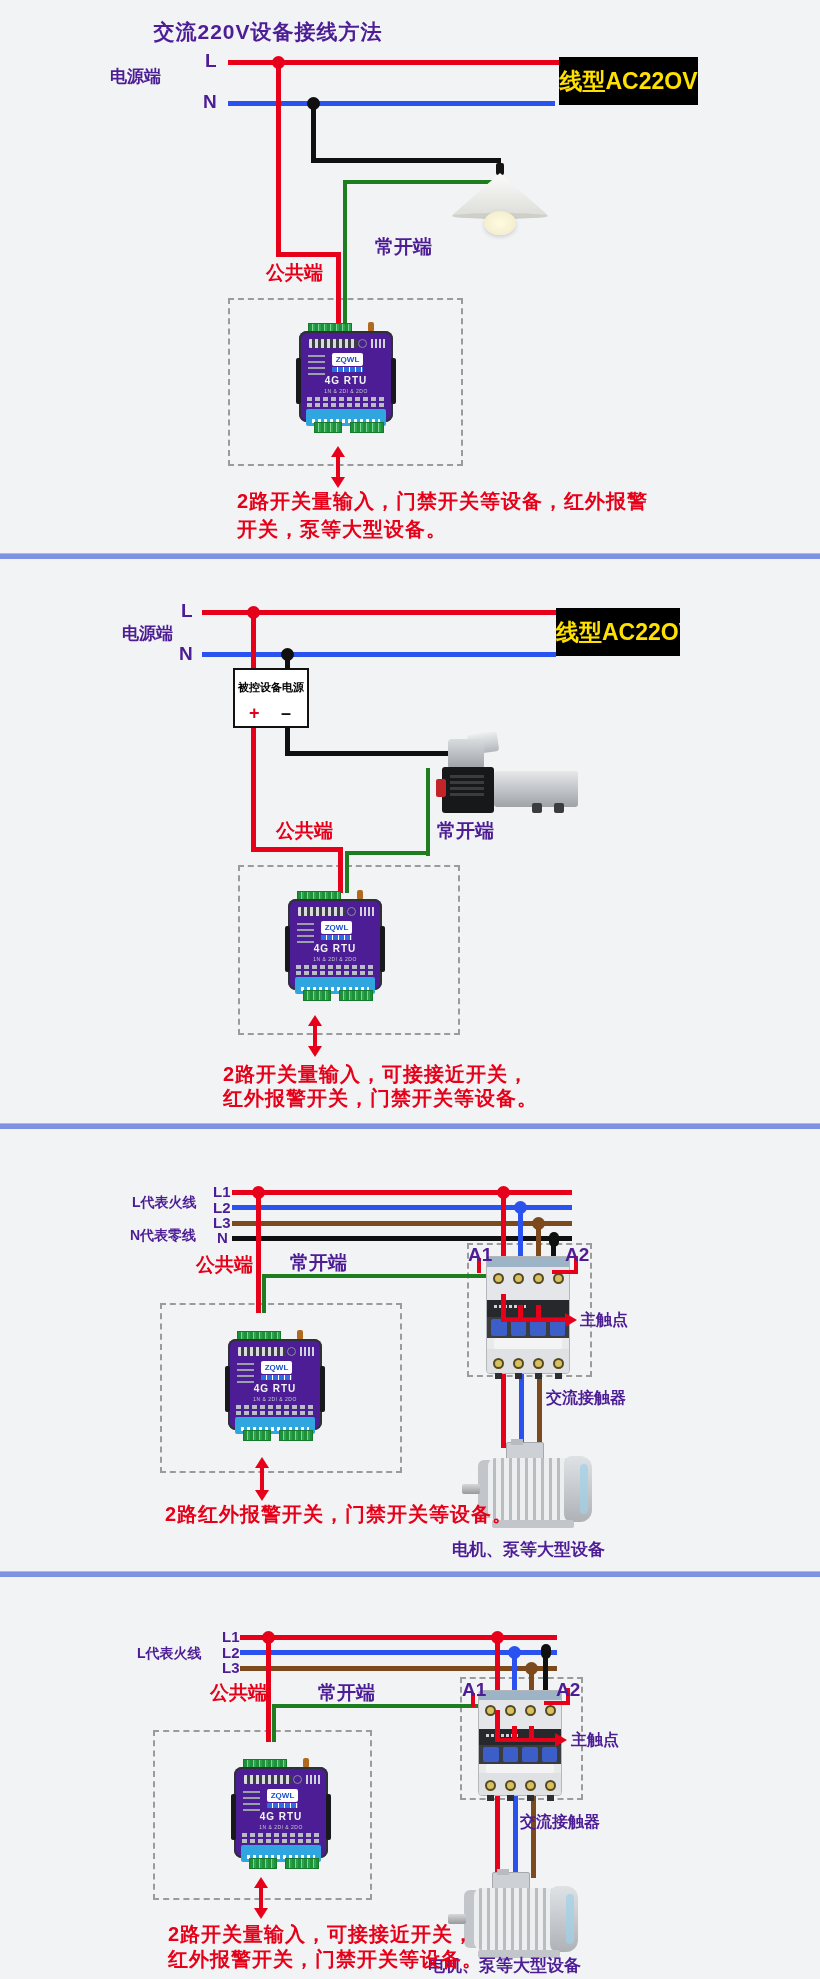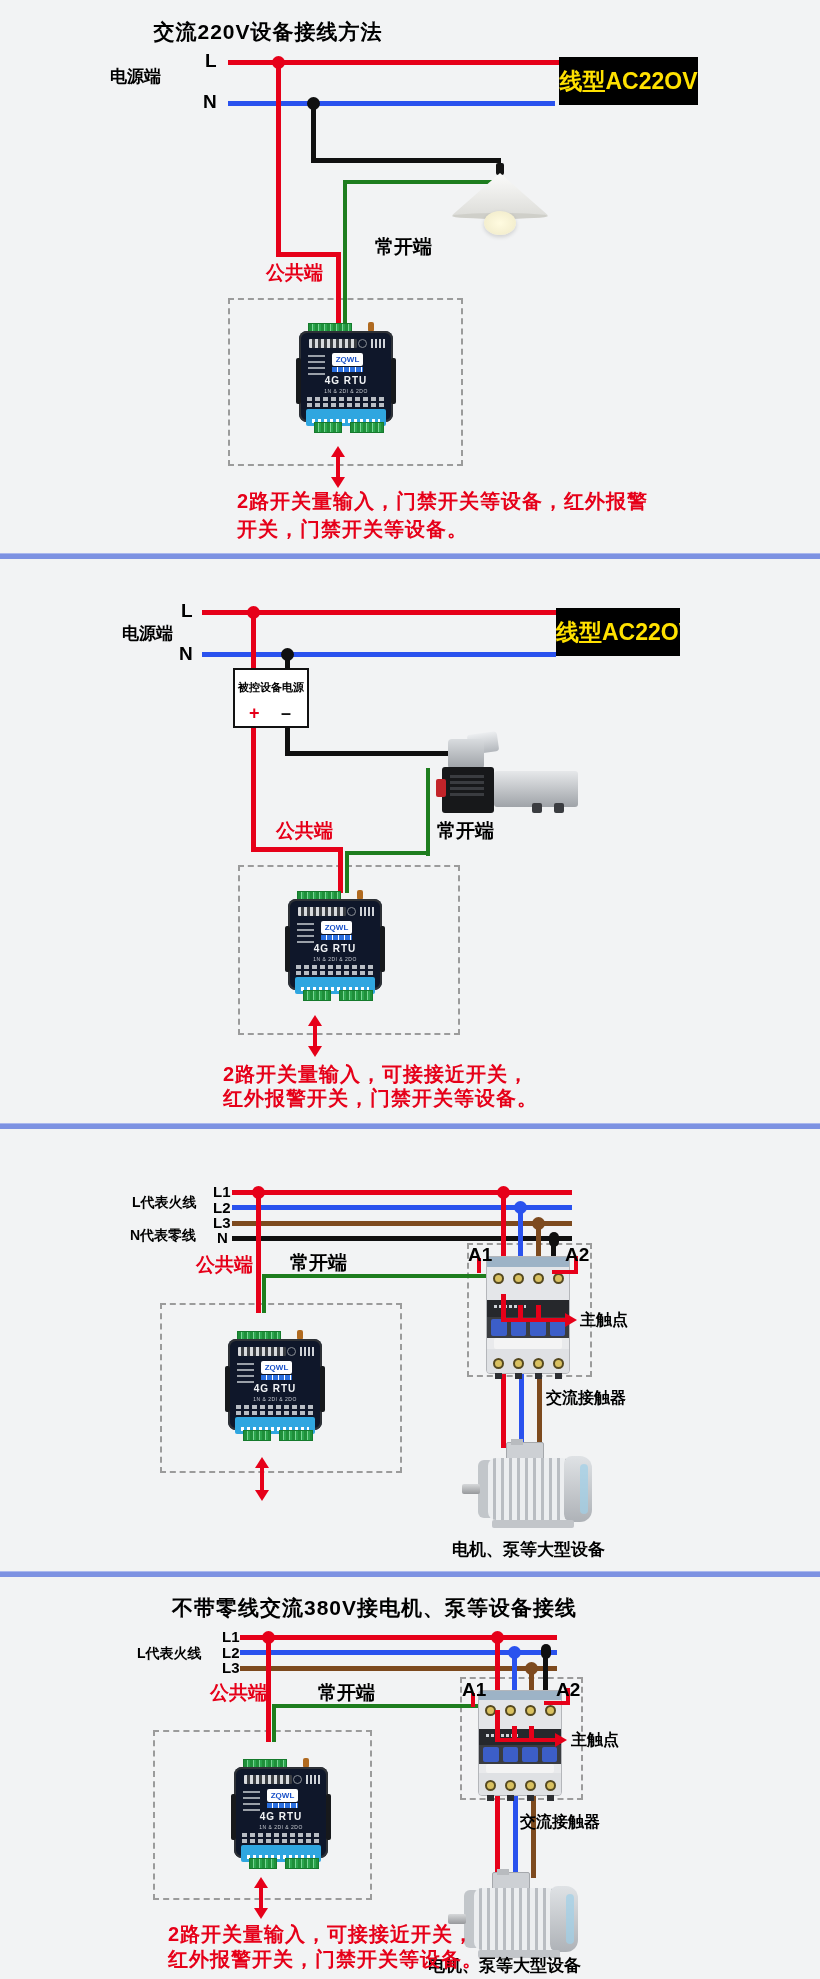--- a/index.html
+++ b/index.html
@@ -12,21 +12,21 @@
   .c-green{background:#1e7d1e}
   .c-black{background:#101010}
   .c-brown{background:#7d4a1e}
   .dot{position:absolute;width:13px;height:13px;border-radius:50%;z-index:3}
   .cap{position:absolute;width:10px;height:15px;border-radius:5px;background:#101010;z-index:3}
 
   
   .dash{position:absolute;border:2px dashed #9b9b9b;z-index:0}
 
   
-  .t{position:absolute;color:#000000;z-index:5;white-space:nowrap}
+  .t{position:absolute;color:#4c1d95;z-index:5;white-space:nowrap}
   .title{font-size:21px;font-weight:bold;text-align:center;letter-spacing:1px}
   .lbl{font-size:17px;font-weight:bold}
   .ln-lbl{font-size:19px;font-weight:bold}
   .bus-lbl{font-size:15px;font-weight:bold}
   .note-lbl{font-size:14px;font-weight:bold}
   .red-t{color:#e60019}
   .cap-t{font-size:20px;font-weight:bold;color:#e60019;letter-spacing:1px}
   .term-lbl{font-size:19px;font-weight:bold}
   .a-lbl{font-size:19px;font-weight:bold}
   .small-lbl{font-size:16px;font-weight:bold}
@@ -43,21 +43,21 @@
   .harrowhead{position:absolute;width:0;height:0;border-left:12px solid #e60019;border-top:7px solid transparent;border-bottom:7px solid transparent;z-index:4}
 
   
   .divider{position:absolute;left:0;width:820px;height:6px;background:#7d92e2;border-top:1px solid #aab8ee;z-index:7}
 
   
   .rtu{position:absolute;width:96px;height:115px;z-index:2}
   .rtu .gt{position:absolute;background:repeating-linear-gradient(90deg,#1f8f3a 0 3px,#79d695 3px 4px,#2aa44c 4px 6px);border:1px solid #157a2c}
   .rtu .r-top{left:10px;top:3px;width:44px;height:10px}
   .rtu .r-ant{position:absolute;right:20px;top:2px;width:6px;height:10px;background:#b06a20;border-radius:2px}
-  .rtu .r-body{position:absolute;left:1px;top:11px;right:1px;bottom:13px;background:#0f172a;border-radius:8px;box-shadow:inset 0 0 0 2px #2e3136}
+  .rtu .r-body{position:absolute;left:1px;top:11px;right:1px;bottom:13px;background:#4c1d95;border-radius:8px;box-shadow:inset 0 0 0 2px #2e3136}
   .rtu .r-ear{position:absolute;width:5px;height:46px;top:38px;background:#17191c;border-radius:2px}
   .rtu .r-pins{position:absolute;left:10px;top:8px;width:48px;height:9px;background:repeating-linear-gradient(90deg,#d8dadd 0 3px,#3a3d42 3px 6px);border-radius:1px}
   .rtu .r-circ{position:absolute;right:26px;top:8px;width:9px;height:9px;border:1.5px solid #8a8f96;border-radius:50%}
   .rtu .r-sig{position:absolute;right:8px;top:8px;width:14px;height:9px;background:repeating-linear-gradient(90deg,#cfd3d8 0 2px,transparent 2px 4px)}
   .rtu .r-di{position:absolute;left:9px;top:24px;width:17px;height:22px;background:repeating-linear-gradient(#9aa0a8 0 2px,transparent 2px 6px)}
   .rtu .r-logo{position:absolute;left:33px;top:22px;width:31px;height:13px;background:#fff;border-radius:2px;color:#1850c8;font-size:8px;font-weight:bold;text-align:center;line-height:13px;letter-spacing:0}
   .rtu .r-logo2{position:absolute;left:33px;top:36px;width:31px;height:5px;background:repeating-linear-gradient(90deg,#2a6fe0 0 5px,#fff 5px 6px)}
   .rtu .r-model{position:absolute;left:0;top:44px;width:100%;text-align:center;color:#f2f4f6;font-size:10px;font-weight:bold;letter-spacing:1px}
   .rtu .r-spec{position:absolute;left:0;top:57px;width:100%;text-align:center;color:#c8ccd2;font-size:5px;letter-spacing:.5px}
   .rtu .r-led{position:absolute;left:8px;width:80px;height:4px;background:repeating-linear-gradient(90deg,#b8bdc4 0 5px,transparent 5px 8px)}
@@ -171,21 +171,21 @@
     <div class="r-ear" style="left:-2px"></div>
     <div class="r-ear" style="right:-2px"></div>
     <div class="gt r-gb1"></div>
     <div class="gt r-gb2"></div>
   </div>
 
   <div class="dblarrow" style="left:329px;top:446px;height:42px">
       <div class="ln"></div>
     </div>
   <div class="t cap-t" style="left:237px;top:488px">2路开关量输入，门禁开关等设备，红外报警</div>
-  <div class="t cap-t" style="left:237px;top:516px">开关，门禁开关等设备。</div>
+  <div class="t cap-t" style="left:237px;top:516px">开关，泵等大型设备。</div>
 
   <div class="divider" style="top:553px"></div>
 
 
   <div class="t lbl" style="left:122px;top:622px">电源端</div>
   <div class="t ln-lbl" style="left:181px;top:600px">L</div>
   <div class="t ln-lbl" style="left:179px;top:643px">N</div>
 
   <div class="wire c-red" style="left:202px;top:610px;width:354px;height:5px"></div>
   <div class="wire c-blue" style="left:202px;top:652px;width:354px;height:5px"></div>
@@ -374,24 +374,24 @@
     </div>
     <div class="r-ear" style="left:-2px"></div>
     <div class="r-ear" style="right:-2px"></div>
     <div class="gt r-gb1"></div>
     <div class="gt r-gb2"></div>
   </div>
 
   <div class="dblarrow" style="left:253px;top:1457px;height:44px">
       <div class="ln"></div>
     </div>
+  <div class="t cap-t" style="left:165px;top:1501px">2路红外报警开关，门禁开关等设备。</div>
 
   <div class="divider" style="top:1571px"></div>
 
-  <div class="t title" style="left:172px;top:1594px;width:400px">不带零线交流380V接电机、泵等设备接线</div>
 
   <div class="t note-lbl" style="left:137px;top:1645px">L代表火线</div>
   <div class="t bus-lbl" style="left:222px;top:1628px">L1</div>
   <div class="t bus-lbl" style="left:222px;top:1644px">L2</div>
   <div class="t bus-lbl" style="left:222px;top:1659px">L3</div>
 
   <div class="wire c-red" style="left:240px;top:1635px;width:317px;height:5px"></div>
   <div class="wire c-blue" style="left:240px;top:1650px;width:317px;height:5px"></div>
   <div class="wire c-brown" style="left:240px;top:1666px;width:317px;height:5px"></div>
 

